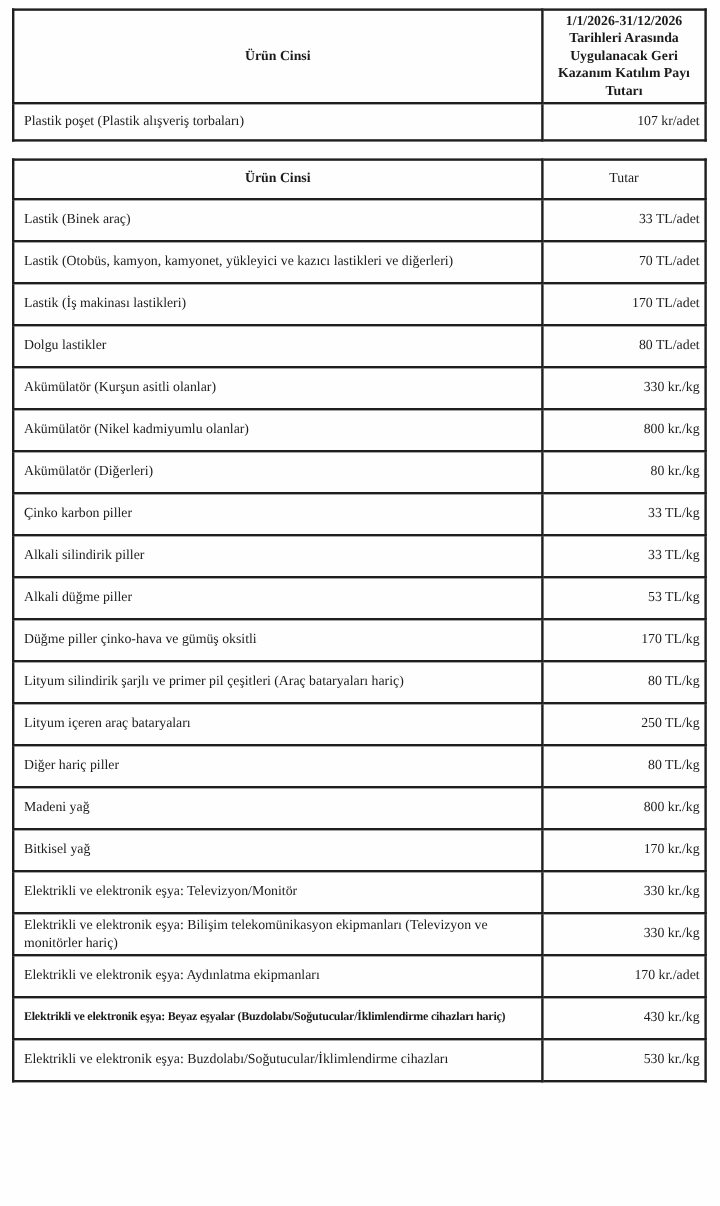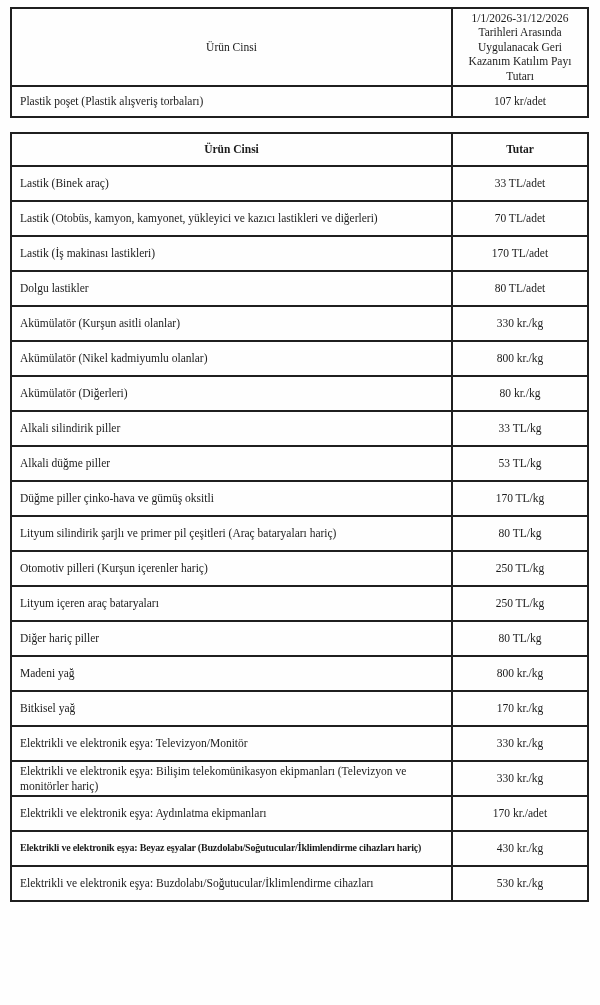--- a/index.html
+++ b/index.html
@@ -30,43 +30,43 @@
   table.fee-table td {
     border: 2px solid #1f1f1f;
     vertical-align: middle;
     overflow: hidden;
   }
   col.c-product { width: 441px; }
   col.c-amount  { width: 136px; }
 
   
   #table1 th {
-    font-weight: normal;
+    font-weight: bold;
     text-align: center;
     height: 72px;
     padding: 2px 6px;
   }
   #table1 td { height: 25px; }
 
   
   #table2 th {
     text-align: center;
     height: 27px;
     padding: 2px 6px;
-    font-weight: bold;
+    font-weight: normal;
   }
   #table2 th.bold { font-weight: bold; }
   #table2 td { height: 29px; }
 
   td.product {
     text-align: left;
     padding: 2px 10px 2px 8px;
   }
   td.amount {
-    text-align: center;
+    text-align: right;
     padding: 2px 4px;
   }
   
   td.product.compact {
     font-size: 10px;
     letter-spacing: -0.2px;
     white-space: nowrap;
     font-weight: bold;
   }
 </style>
@@ -128,38 +128,38 @@
         </tr>
         <tr>
           <td class="product">Akümülatör (Nikel kadmiyumlu olanlar)</td>
           <td class="amount">800 kr./kg</td>
         </tr>
         <tr>
           <td class="product">Akümülatör (Diğerleri)</td>
           <td class="amount">80 kr./kg</td>
         </tr>
         <tr>
+          <td class="product">Çinko karbon piller</td>
+          <td class="amount">33 TL/kg</td>
+        </tr>
+        <tr>
           <td class="product">Alkali silindirik piller</td>
           <td class="amount">33 TL/kg</td>
         </tr>
         <tr>
           <td class="product">Alkali düğme piller</td>
           <td class="amount">53 TL/kg</td>
         </tr>
         <tr>
           <td class="product">Düğme piller çinko-hava ve gümüş oksitli</td>
           <td class="amount">170 TL/kg</td>
         </tr>
         <tr>
           <td class="product">Lityum silindirik şarjlı ve primer pil çeşitleri (Araç bataryaları hariç)</td>
           <td class="amount">80 TL/kg</td>
-        </tr>
-        <tr>
-          <td class="product">Otomotiv pilleri (Kurşun içerenler hariç)</td>
-          <td class="amount">250 TL/kg</td>
         </tr>
         <tr>
           <td class="product">Lityum içeren araç bataryaları</td>
           <td class="amount">250 TL/kg</td>
         </tr>
         <tr>
           <td class="product">Diğer hariç piller</td>
           <td class="amount">80 TL/kg</td>
         </tr>
         <tr>

